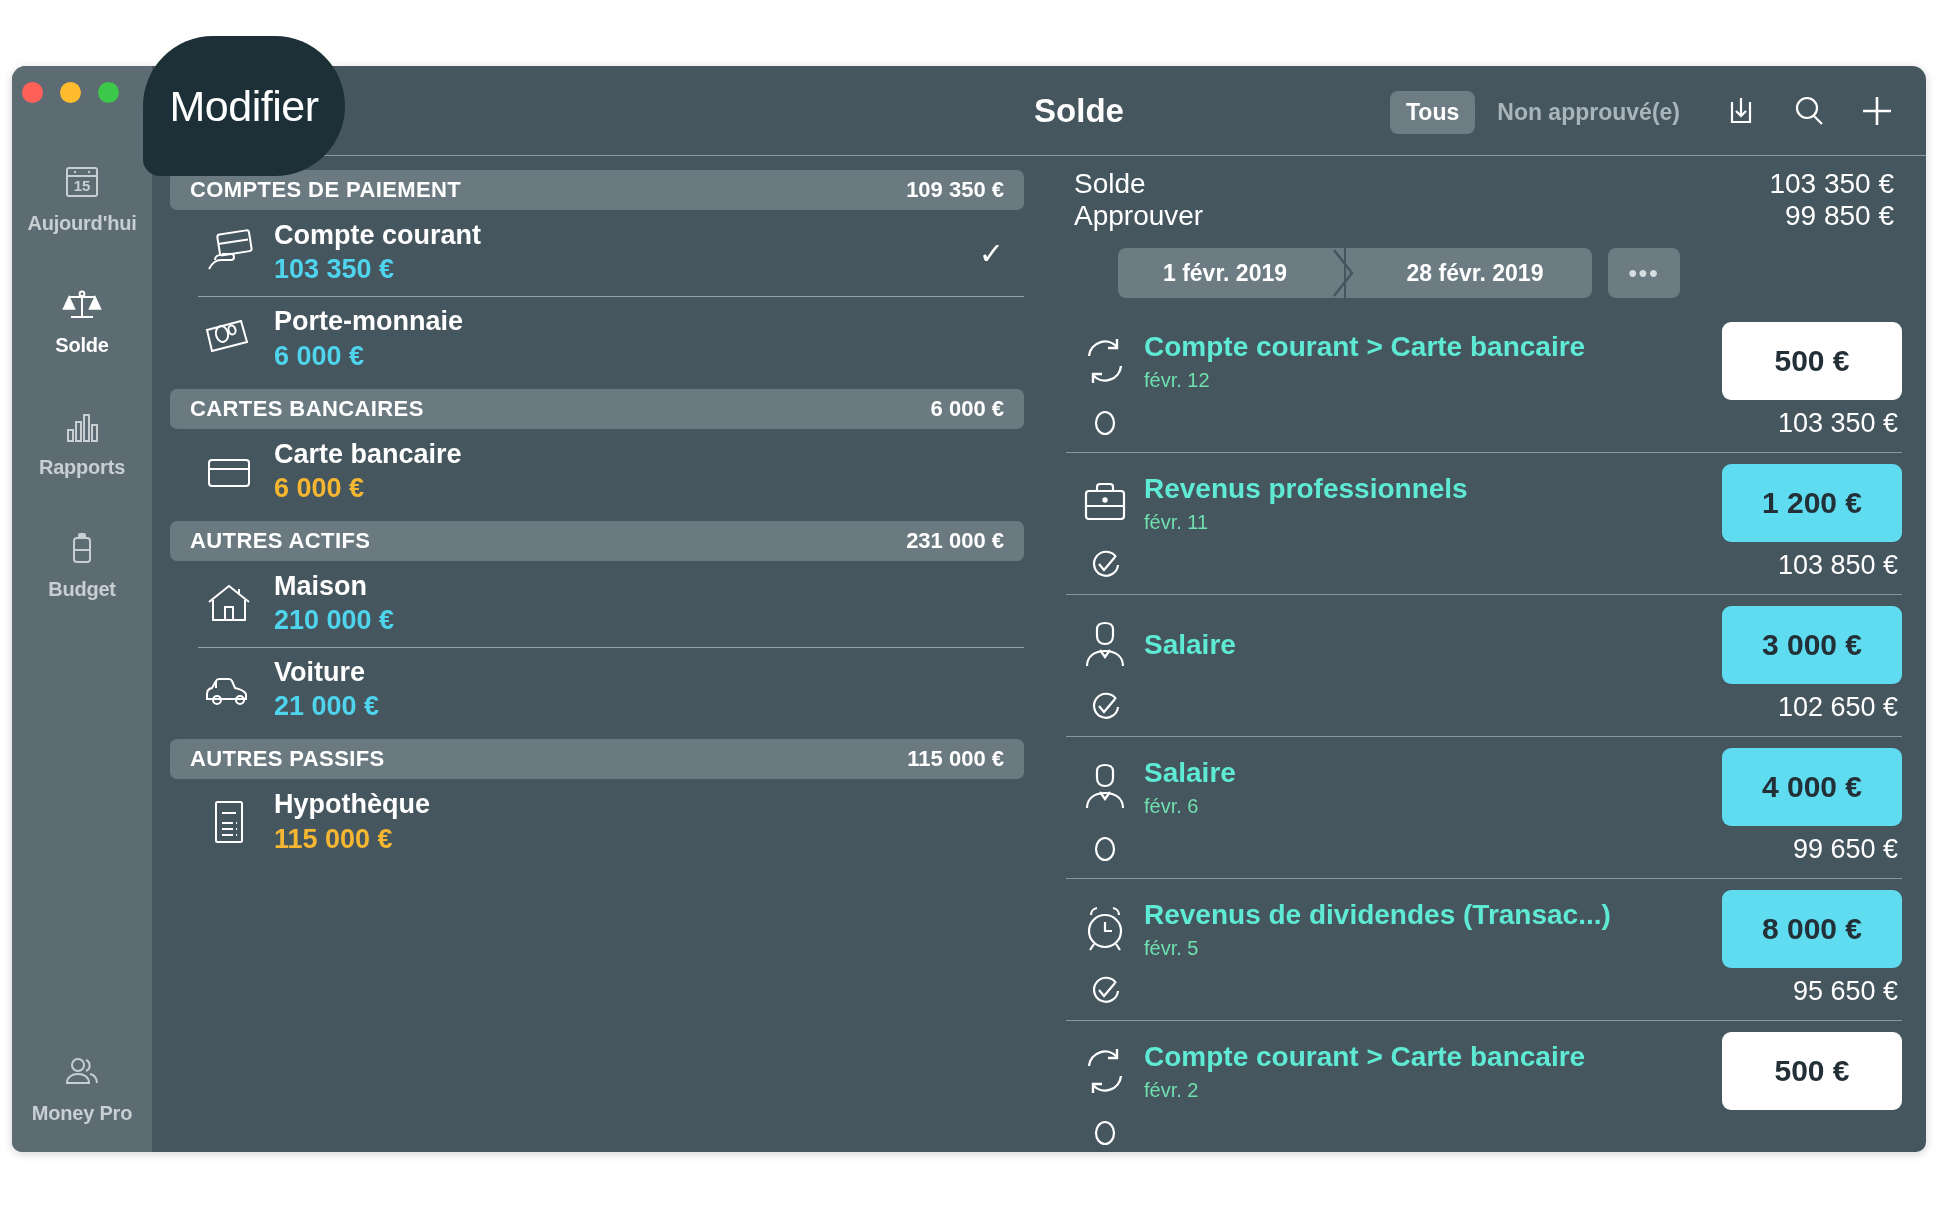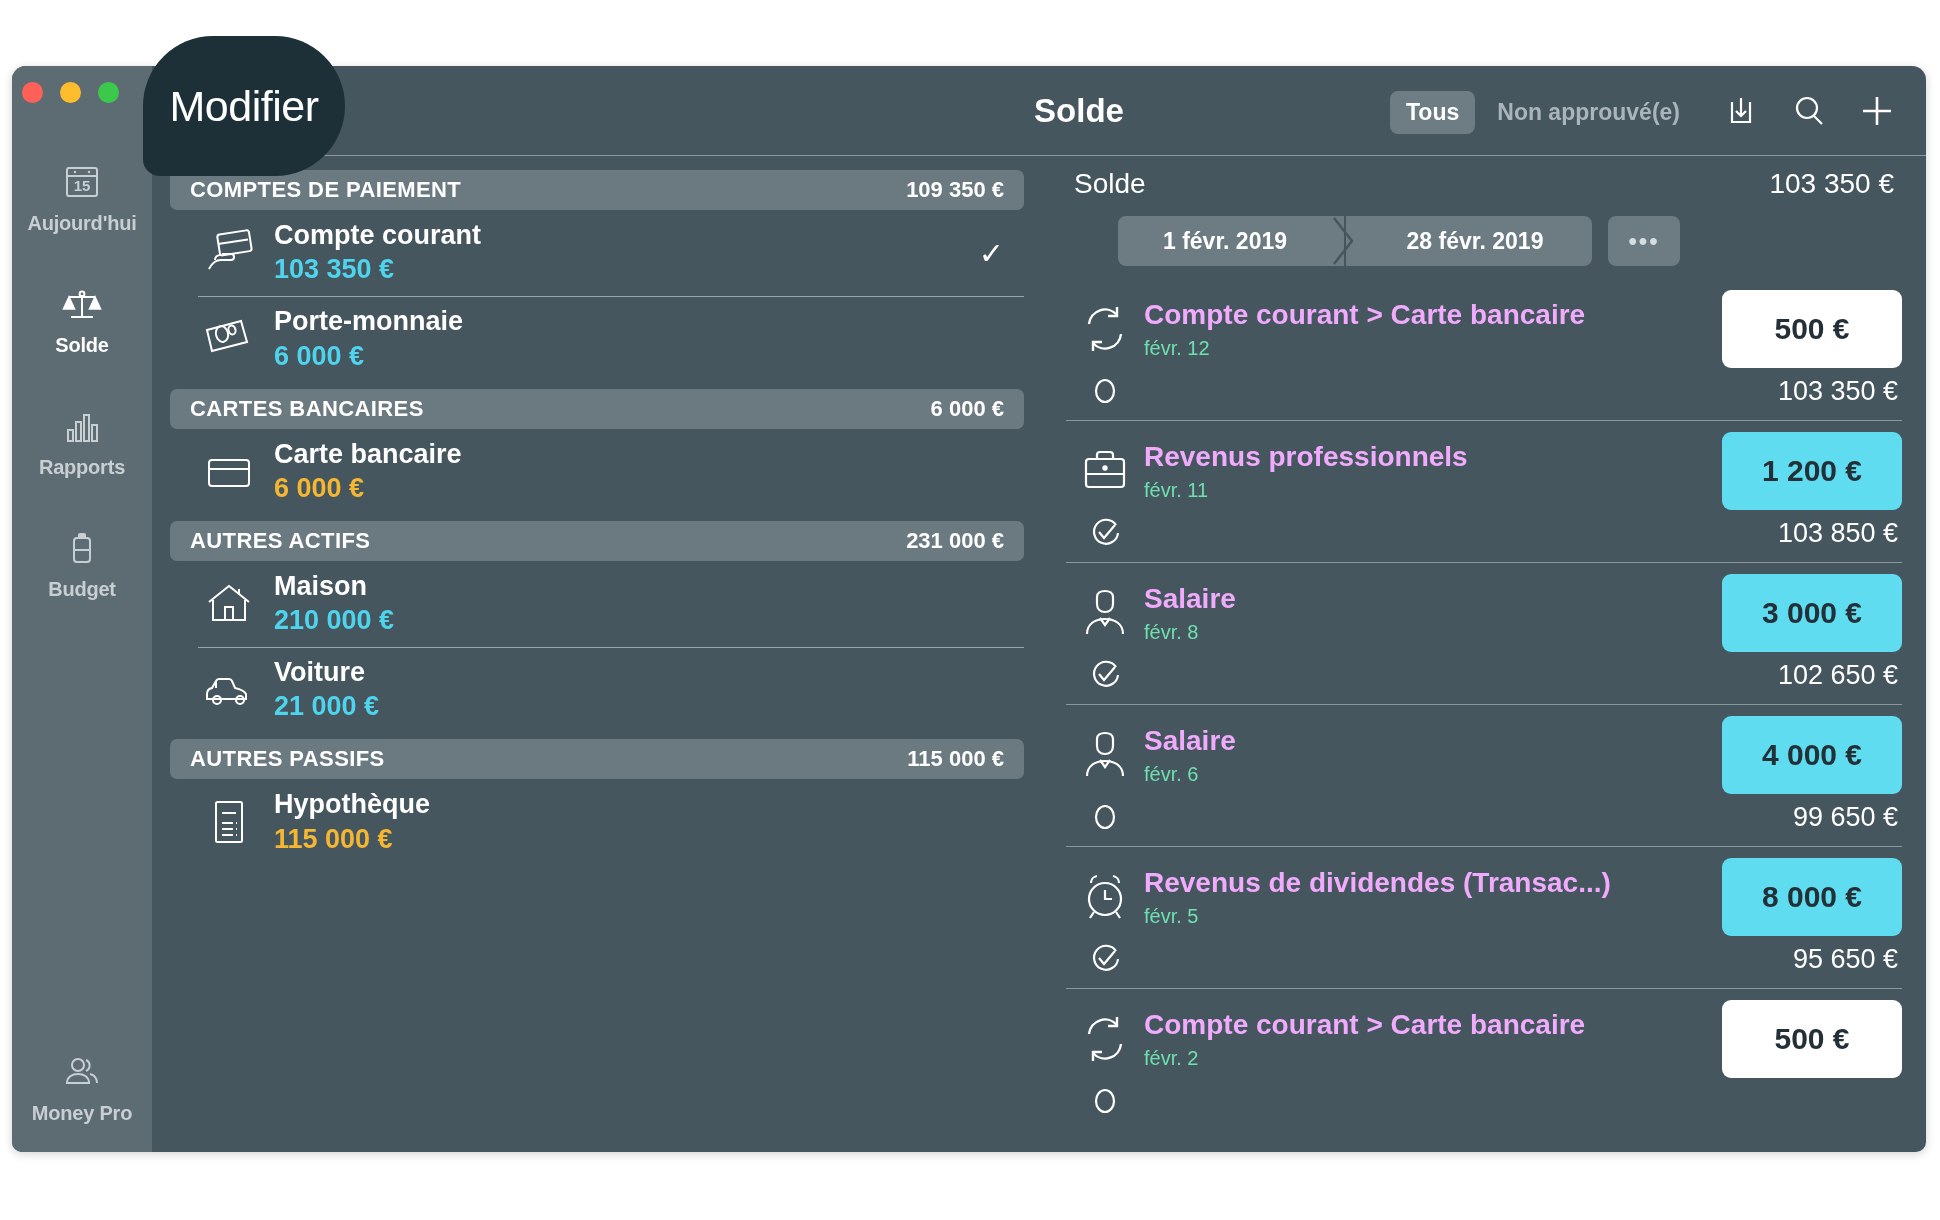--- a/index.html
+++ b/index.html
@@ -168,21 +168,21 @@
     column-gap: 0;
     cursor: default;
   }
   .tx + .tx::before {
     content: ""; position: absolute; left: 0; right: 0; top: 0;
     height: 1px; background: #8a979d;
   }
   .tx-icon { grid-row: 1; grid-column: 1; display: flex; align-items: center; justify-content: center; }
   .tx-icon svg { display: block; }
   .tx-body { grid-row: 1; grid-column: 2; display: flex; flex-direction: column; min-width: 0; padding-right: 16px; }
-  .tx-title { font-size: 28px; font-weight: 700; color: #f0abfc; white-space: nowrap; overflow: hidden; text-overflow: ellipsis; line-height: 1.2; }
+  .tx-title { font-size: 28px; font-weight: 700; color: #5eead4; white-space: nowrap; overflow: hidden; text-overflow: ellipsis; line-height: 1.2; }
   .tx-date { font-size: 20px; font-weight: 400; color: #6fe0b0; margin-top: 4px; line-height: 1.2; }
   .tx-amt { grid-row: 1; grid-column: 3; display: flex; align-items: center; justify-content: center;
             min-width: 180px; height: 78px; border-radius: 9px;
             font-size: 30px; font-weight: 700; color: #233037; padding: 0 16px; }
   .tx-amt.white { background: #ffffff; }
   .tx-amt.cyan  { background: #5fdcf0; }
   .tx-status { grid-row: 2; grid-column: 1; display: flex; align-items: center; justify-content: center; padding-top: 6px; }
   .tx-balance { grid-row: 2; grid-column: 3; text-align: right; font-size: 27px; font-weight: 400; color: #ffffff; padding-top: 6px; padding-right: 4px; }
 
   
@@ -426,20 +426,24 @@
           </div>
         </div>
 
         <div class="txpane">
 
           <div class="summary">
             <div class="sum-row">
               <span class="sum-label">Solde</span>
               <span class="sum-value">103 350 €</span>
             </div>
+            <div class="sum-row">
+              <span class="sum-label">Approuver</span>
+              <span class="sum-value">99 850 €</span>
+            </div>
           </div>
 
           <div class="daterange">
             <div class="dr-group">
               <div class="dr-seg left">1 févr. 2019</div>
               <div class="dr-seg right">28 févr. 2019</div>
               <svg class="dr-chevron" viewBox="0 0 26 50" fill="none" stroke="#46565e" stroke-width="2.5">
                 <path d="M2 2 L20 25 L2 48"></path>
               </svg>
             </div>
@@ -496,21 +500,20 @@
             <div class="tx">
               <span class="tx-icon">
                 <svg width="56" height="52" viewBox="0 0 56 52" fill="none" stroke="#ffffff" stroke-width="2.2">
                   <path d="M20 10c0-4 3.5-6 8-6s8 2 8 6v7c0 5-3.5 8-8 8s-8-3-8-8z"></path>
                   <path d="M10 47c0-10 8-15 18-15s18 5 18 15"></path>
                   <path d="M23 31l5 7 5-7"></path>
                 </svg>
               </span>
               <span class="tx-body">
                 <span class="tx-title">Salaire</span>
-                <span class="tx-date">févr. 8</span>
               </span>
               <span class="tx-amt cyan">3 000 €</span>
               <span class="tx-status">
                 <svg width="34" height="34" viewBox="0 0 34 34" fill="none" stroke="#ffffff" stroke-width="2.2">
                   <path d="M28 9a12 12 0 1 0 2 8"></path>
                   <path d="M11 16l5 6 11-13"></path>
                 </svg>
               </span>
               <span class="tx-balance">102 650 €</span>
             </div>

